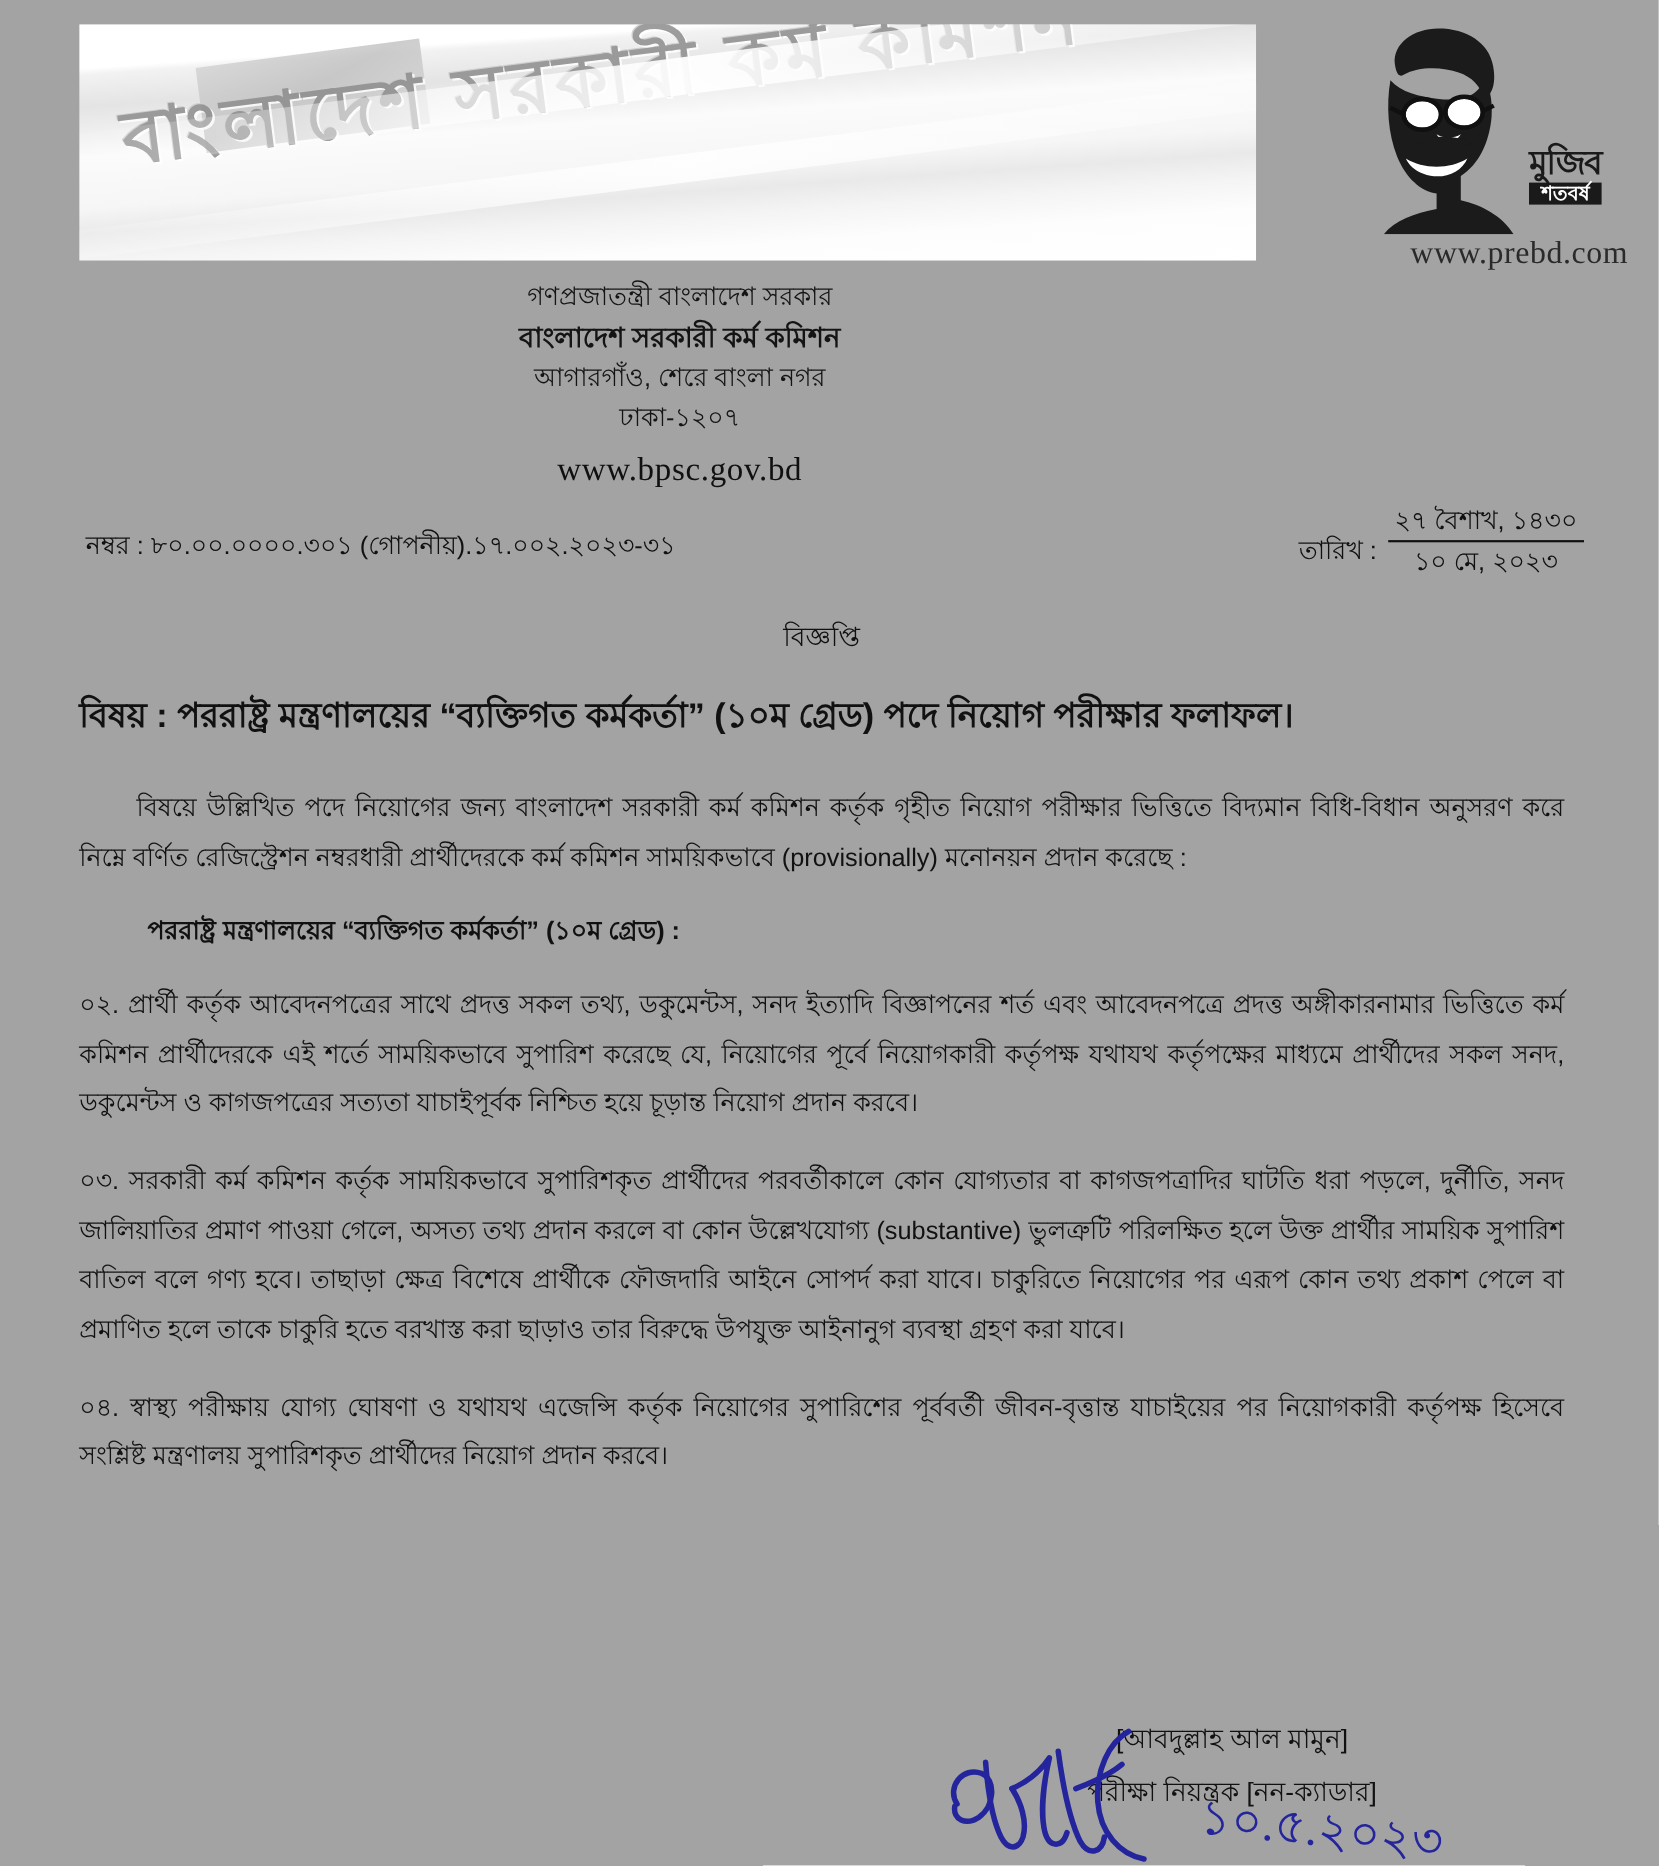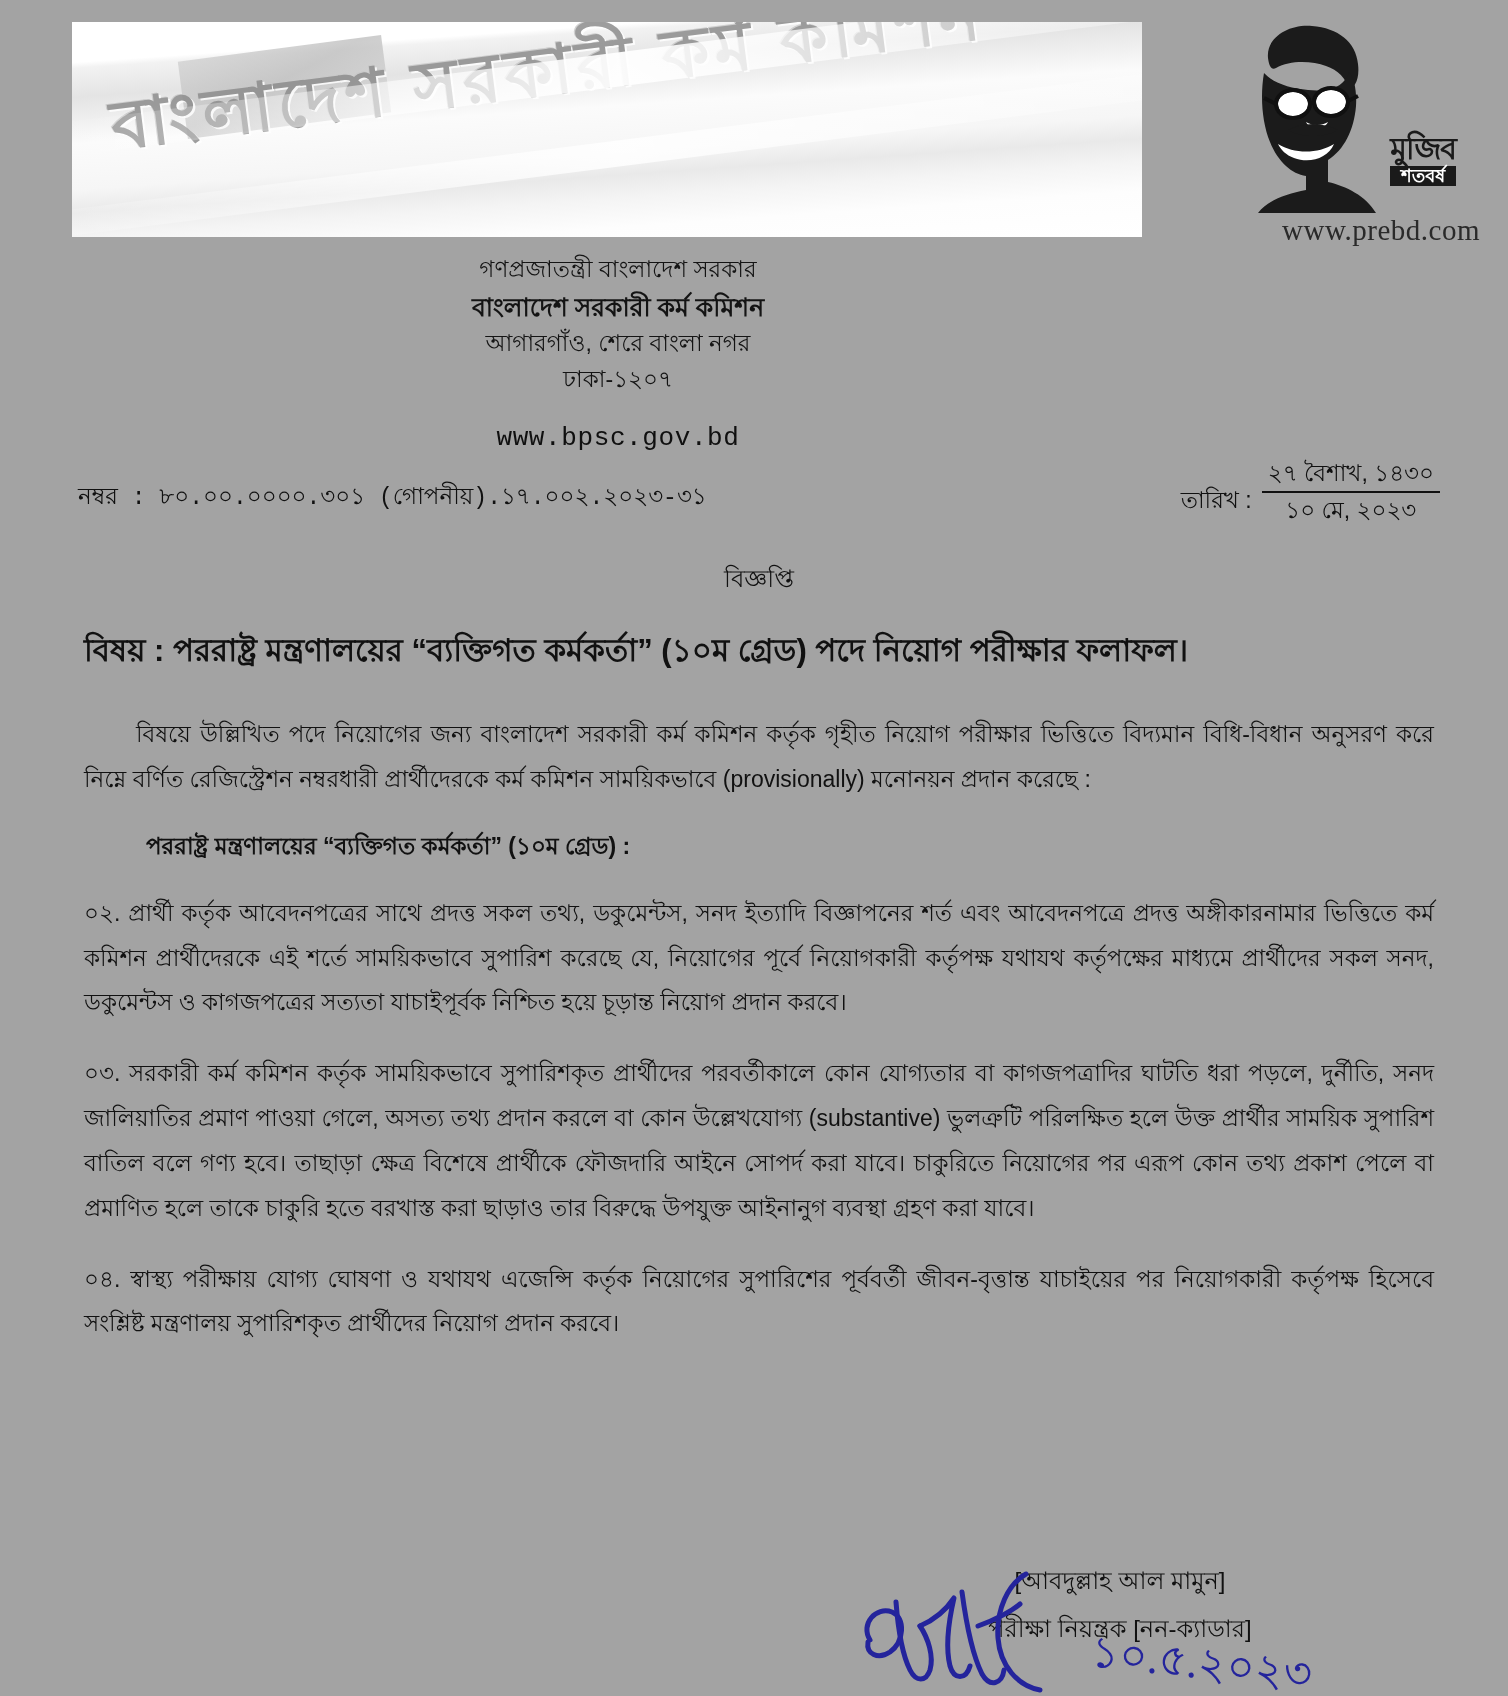--- a/index.html
+++ b/index.html
@@ -143,39 +143,39 @@
     font-family: "Liberation Sans", "DejaVu Sans", sans-serif;
     font-size: 23px;
     color: #141414;
   }
   .org-block .l.bold {
     font-weight: bold;
     font-size: 25px;
   }
   .org-block .url {
     display: block;
-    font-family: Liberation Mono, monospace;
-    font-size: 26px;
-    margin-top: 20px;
+    font-family: Liberation Serif, serif;
+    font-size: 30px;
+    margin-top: 6px;
     letter-spacing: .6px;
   }
 
   
   .memo-row {
     position: absolute;
     top: 458px;
     left: 0;
     width: 1508px;
     height: 80px;
   }
   .memo-no {
     position: absolute;
     left: 78px;
     top: 20px;
-    font-family: Liberation Mono, monospace;
+    font-family: Liberation Sans, sans-serif;
     font-size: 23px;
     white-space: nowrap;
   }
   .date-box {
     position: absolute;
     right: 68px;
     top: 0px;
     display: flex;
     align-items: center;
     gap: 10px;
@@ -184,21 +184,21 @@
   }
   .date-label { white-space: nowrap; padding-top: 18px; }
   .date-stack { text-align: center; line-height: 1.35; }
   .date-stack .d1 { display: block; white-space: nowrap; padding: 0 6px 2px 6px; }
   .date-stack .rule { display: block; height: 2px; background: #111; }
   .date-stack .d2 { display: block; white-space: nowrap; padding: 2px 6px 0 6px; }
 
   
   .body {
     position: absolute;
-    left: 84px;
+    left: 72px;
     top: 560px;
     width: 1350px;
     font-family: "Liberation Sans", "DejaVu Sans", sans-serif;
     font-size: 23px;
     color: #111;
   }
   .notice-title {
     text-align: center;
     font-size: 24px;
     font-weight: normal;

